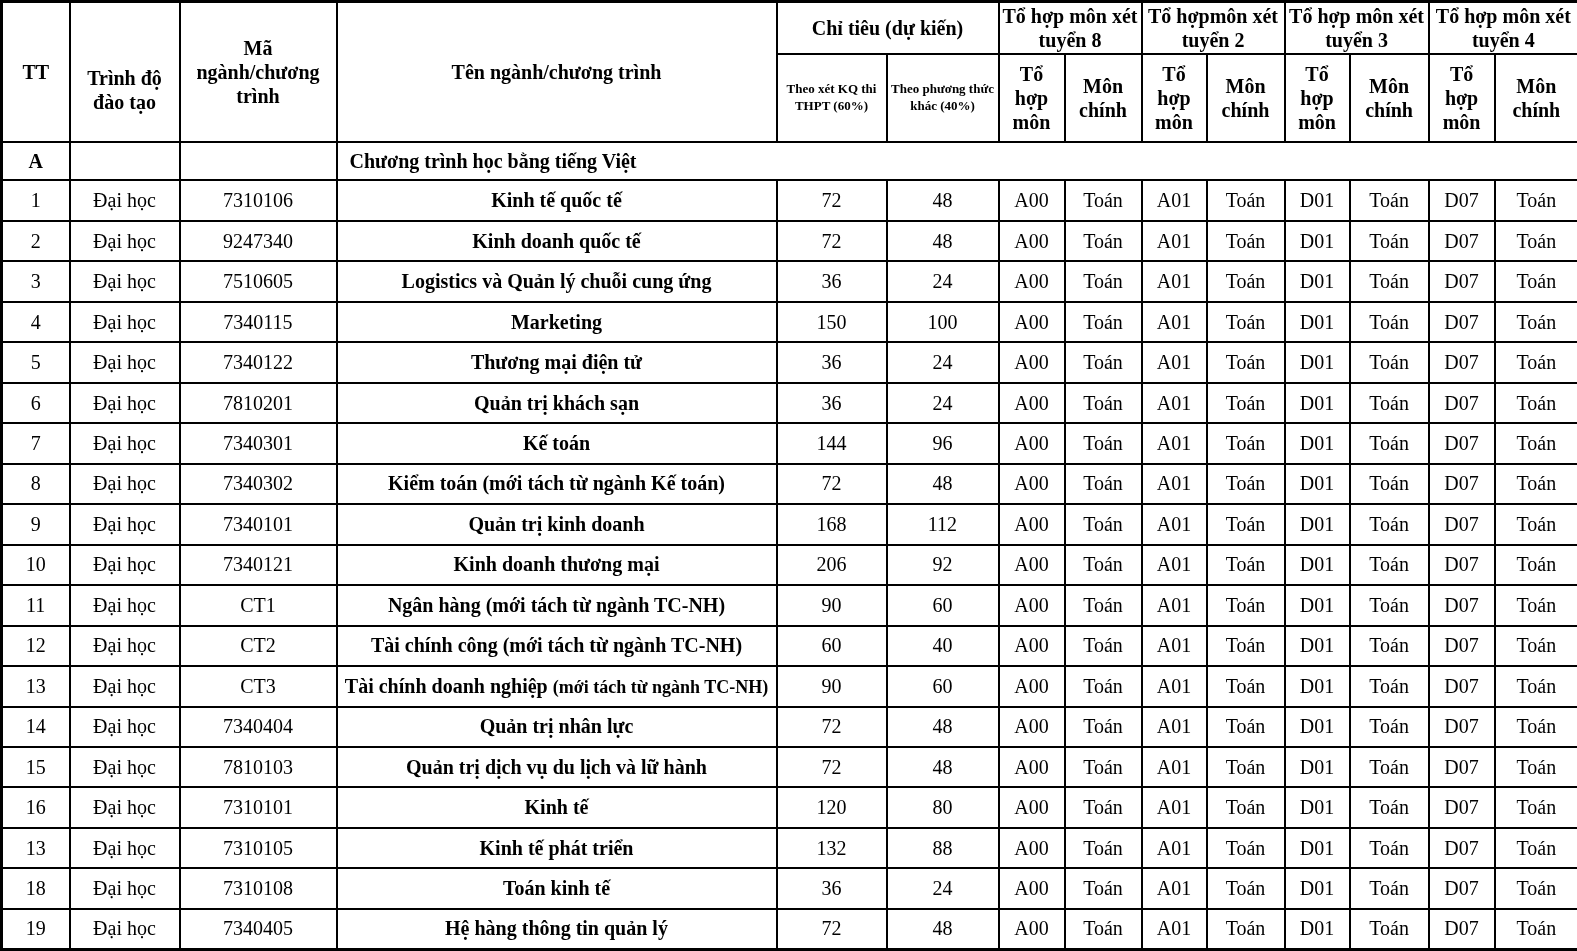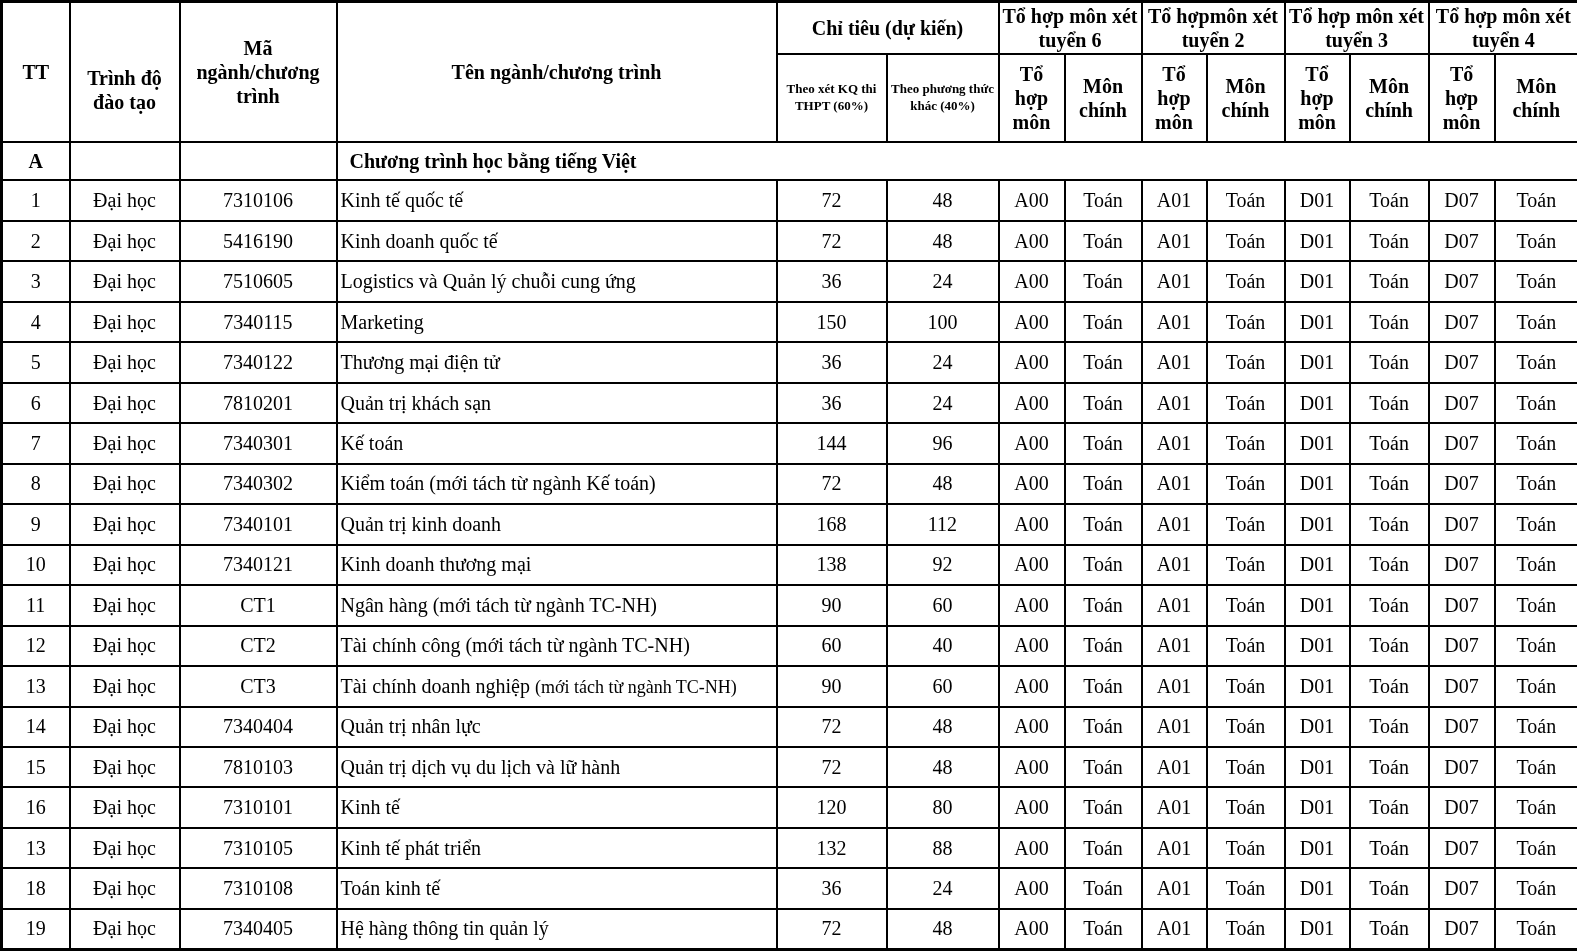--- a/index.html
+++ b/index.html
@@ -19,21 +19,21 @@
     padding: 1px 3px;
     vertical-align: middle;
     overflow: hidden;
   }
   thead th { font-weight: bold; text-align: center; font-size: 20px; line-height: 1.2; }
   th.sub-quota { font-size: 13px; line-height: 1.3; }
   th.hdr-level .wrapbox { display: inline-block; max-width: 76px; margin-top: 35px; }
   th.hdr-code  .wrapbox { display: inline-block; max-width: 132px; }
   th.sub-combo, th.sub-main { font-size: 20px; }
   tbody td { font-size: 20px; text-align: center; }
-  td.name-cell { text-align: left; padding-left: 10px; }
+  td.name-cell { text-align: center; padding-left: 10px; font-weight: bold; }
   td.name-cell .note-small { font-size: 18px; }
   tr.section-row td { font-weight: bold; }
   tr.section-row td.section-title { text-align: left; padding-left: 12px; font-size: 20px; }
   tr.hrow1 { height: 52px; }
   tr.hrow2 { height: 88px; }
   tr.section-row { height: 38px; }
   tr.data-row { height: 40px; }
 </style>
 </head>
 <body>
@@ -56,21 +56,21 @@
       <col style="width:66px">
         <col style="width:84px">
     </colgroup>
     <thead>
       <tr class="hrow1">
         <th rowspan="2">TT</th>
         <th rowspan="2" class="hdr-level"><span class="wrapbox">Trình độ đào tạo</span></th>
         <th rowspan="2" class="hdr-code"><span class="wrapbox">Mã ngành/chương trình</span></th>
         <th rowspan="2">Tên ngành/chương trình</th>
         <th colspan="2">Chỉ tiêu (dự kiến)</th>
-        <th colspan="2">Tổ hợp môn xét tuyển 6</th>
+        <th colspan="2">Tổ hợp môn xét tuyển 8</th>
         <th colspan="2">Tổ hợpmôn xét tuyển 2</th>
         <th colspan="2">Tổ hợp môn xét tuyển 3</th>
         <th colspan="2">Tổ hợp môn xét tuyển 4</th>
       </tr>
       <tr class="hrow2">
         <th class="sub-quota">Theo xét KQ thi THPT (60%)</th>
         <th class="sub-quota">Theo phương thức khác (40%)</th>
         <th class="sub-combo">Tổ hợp môn</th>
         <th class="sub-main">Môn chính</th>
         <th class="sub-combo">Tổ hợp môn</th>
@@ -100,21 +100,21 @@
     <td>A01</td>
     <td>Toán</td>
     <td>D01</td>
     <td>Toán</td>
     <td>D07</td>
     <td>Toán</td>
   </tr>
         <tr class="data-row">
     <td>2</td>
     <td>Đại học</td>
-    <td>5416190</td>
+    <td>9247340</td>
     <td class="name-cell"><span>Kinh doanh quốc tế</span><span class="note-small"></span></td>
     <td>72</td>
     <td>48</td>
     <td>A00</td>
     <td>Toán</td>
     <td>A01</td>
     <td>Toán</td>
     <td>D01</td>
     <td>Toán</td>
     <td>D07</td>
@@ -230,21 +230,21 @@
     <td>D01</td>
     <td>Toán</td>
     <td>D07</td>
     <td>Toán</td>
   </tr>
         <tr class="data-row">
     <td>10</td>
     <td>Đại học</td>
     <td>7340121</td>
     <td class="name-cell"><span>Kinh doanh thương mại</span><span class="note-small"></span></td>
-    <td>138</td>
+    <td>206</td>
     <td>92</td>
     <td>A00</td>
     <td>Toán</td>
     <td>A01</td>
     <td>Toán</td>
     <td>D01</td>
     <td>Toán</td>
     <td>D07</td>
     <td>Toán</td>
   </tr>

